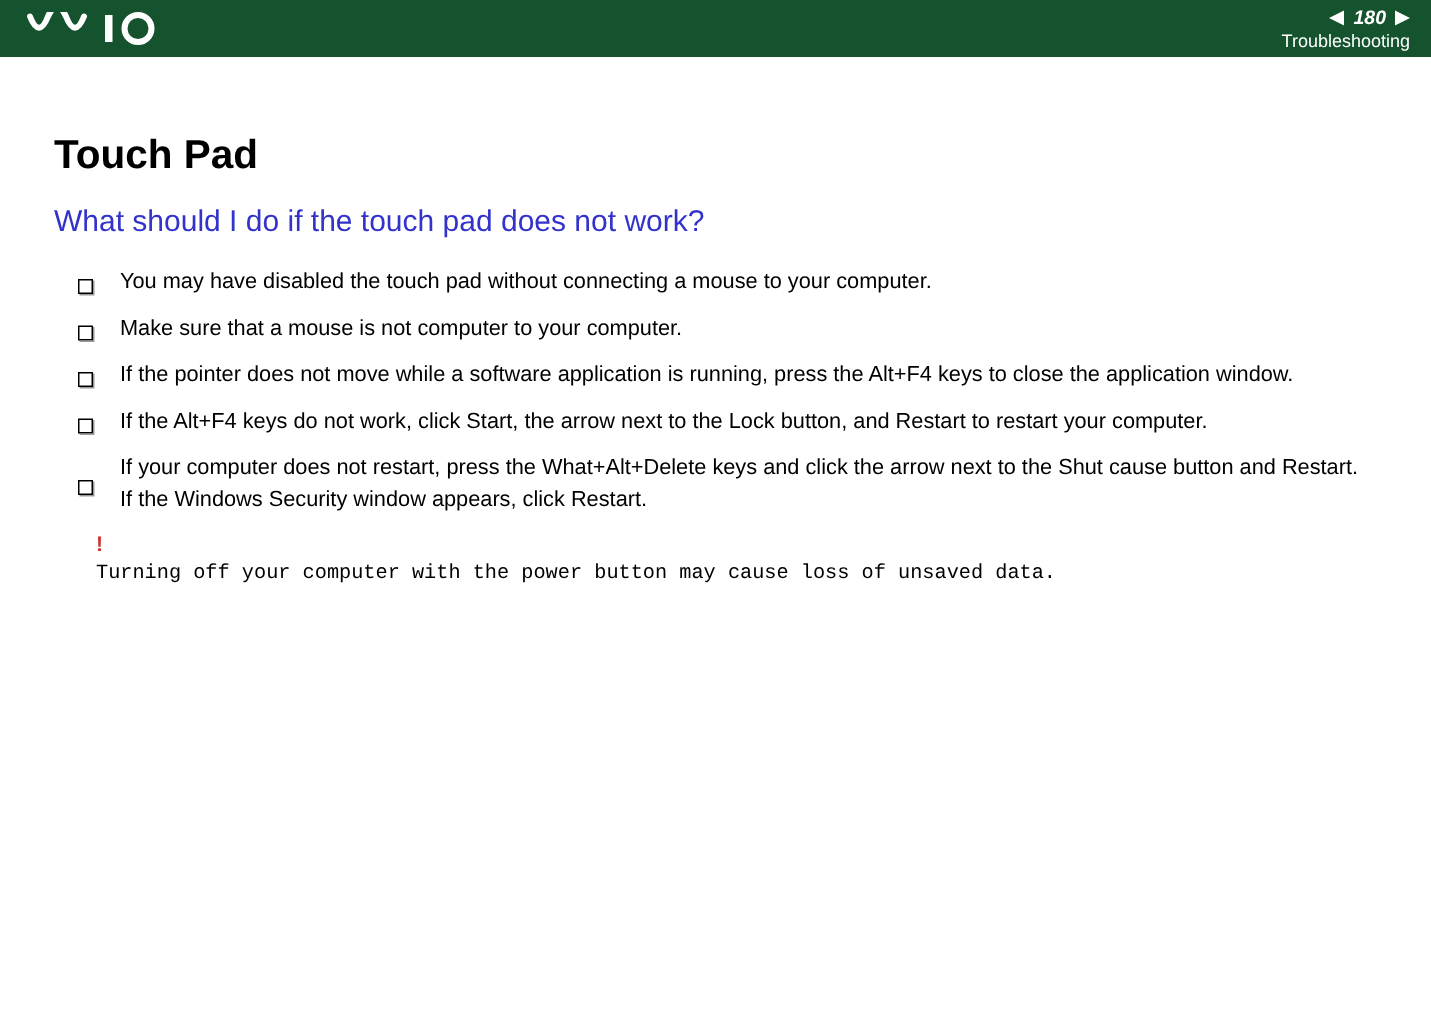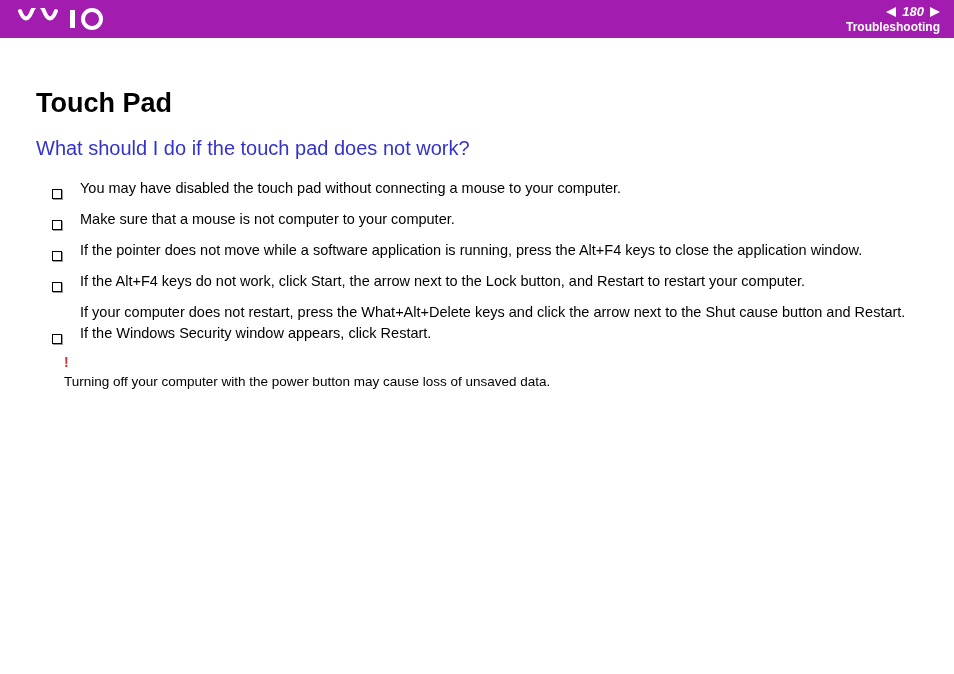--- a/index.html
+++ b/index.html
@@ -8,21 +8,21 @@
       box-sizing: border-box;
     }
     body {
       font-family: Arial, Helvetica, sans-serif;
       width: 954px;
       height: 674px;
       background: #fff;
       position: relative;
     }
     .header {
-      background: #a21caf;
+      background: #14532d;
       height: 38px;
       display: flex;
       align-items: center;
       justify-content: space-between;
       padding: 0 14px 0 18px;
     }
     .vaio-logo {
       display: flex;
       align-items: center;
       color: #fff;
@@ -54,21 +54,21 @@
     }
     .page-num {
       color: #fff;
       font-style: italic;
       font-weight: bold;
       font-size: 13px;
       padding: 0 2px;
     }
     .section-label {
       color: #fff;
-      font-weight: bold;
+      font-weight: normal;
       font-size: 12px;
       margin-top: 1px;
     }
     .content {
       padding: 50px 36px 0 36px;
     }
     .title {
       font-size: 27px;
       font-weight: bold;
       color: #000;
@@ -78,21 +78,21 @@
       font-size: 20px;
       color: #3333cc;
       font-weight: normal;
       margin-bottom: 18px;
     }
     .bullet-list {
       list-style: none;
     }
     .bullet-list li {
       display: flex;
-      align-items: flex-end;
+      align-items: center;
       margin-bottom: 10px;
       font-size: 14.5px;
       line-height: 1.45;
       color: #000;
       padding-left: 16px;
     }
     .bullet-icon {
       flex-shrink: 0;
       width: 10px;
       height: 10px;
@@ -115,21 +115,21 @@
     .warning-mark {
       color: #cc3333;
       font-weight: bold;
       font-size: 14px;
       display: block;
       margin-bottom: 2px;
     }
     .warning-text {
       font-size: 13.5px;
       color: #000;
-      font-family: Liberation Sans, sans-serif;
+      font-family: Liberation Mono, monospace;
     }
   </style>
 </head>
 <body>
 
 <div class="header">
   <div class="vaio-logo">
     <svg width="110" height="22" viewBox="0 0 110 22">
       <path d="M 2 3 Q 8 18 14 3 Q 20 -10 26 3 Q 32 18 38 3" stroke="#fff" stroke-width="4" fill="none" stroke-linecap="round"></path>
       <rect x="52" y="2" width="5" height="18" fill="#fff"></rect>

